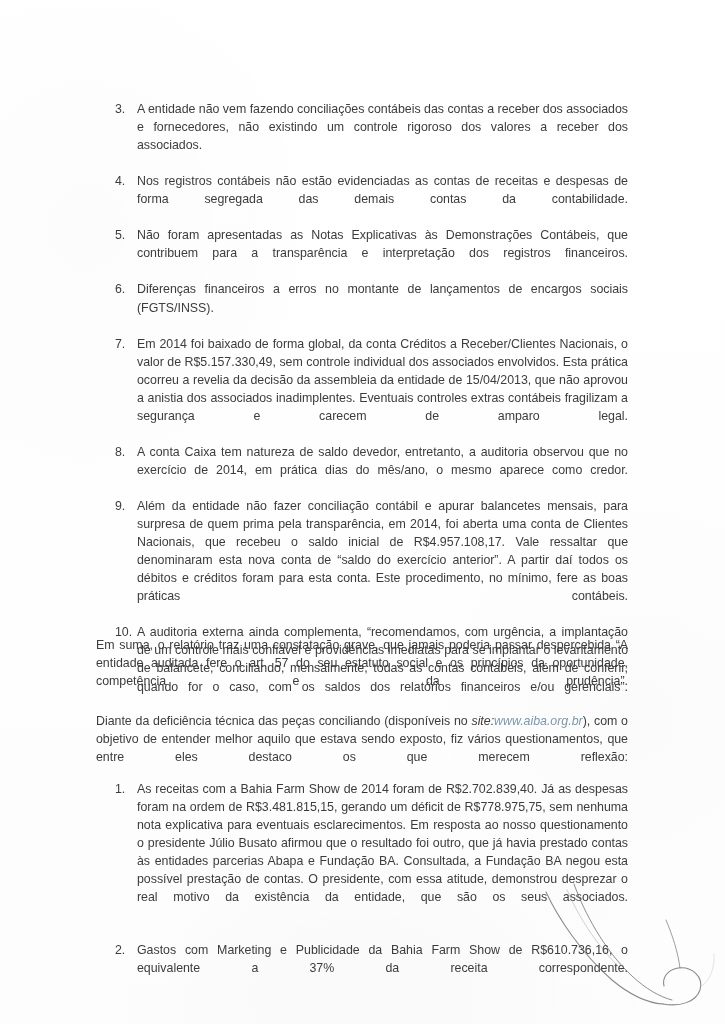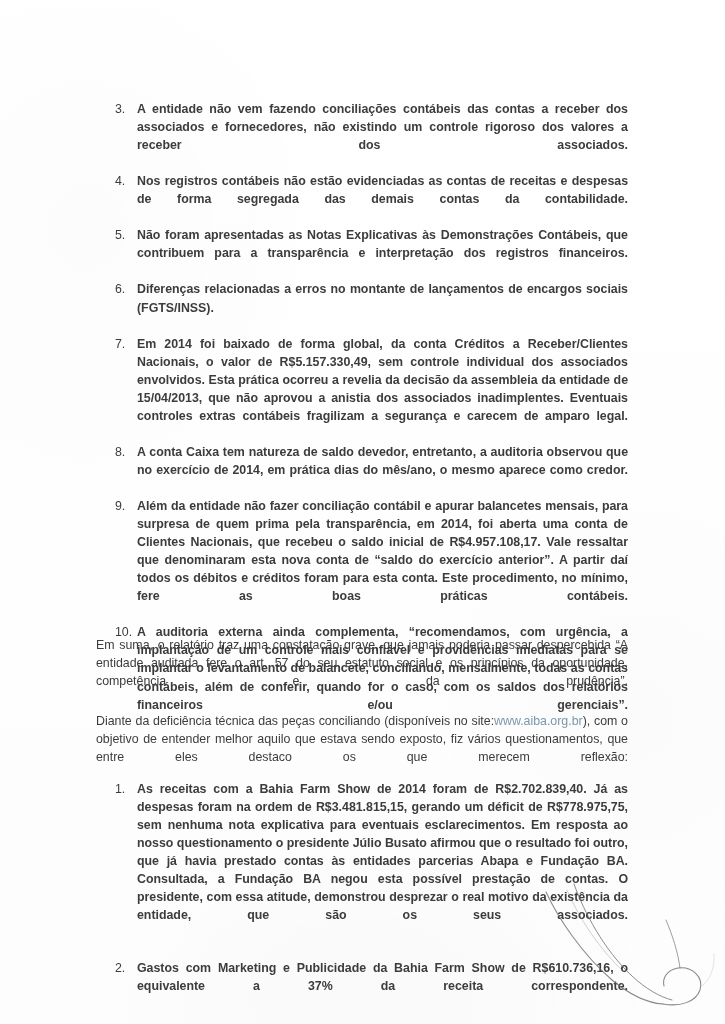--- a/index.html
+++ b/index.html
@@ -71,39 +71,40 @@
     line-height: 18.05px;
   }
   .li .txt {
     flex: 1 1 auto;
     text-align: justify;
     text-justify: inter-word;
     hyphens: none;
   }
   .li .txt > p {
     margin: 0;
-    font-weight: bold;
   }
   
   .li .txt > p::after,
   .para::after {
     content: "";
     display: inline-block;
     width: 100%;
   }
 
   .para {
     text-align: justify;
     text-justify: inter-word;
     margin: 0;
   }
 
   .ital {
+    font-style: italic;
   }
   .link {
+    font-style: italic;
     color: #7a98ad;
   }
 
   
   #signature {
     position: absolute;
     left: 520px;
     top: 876px;
     width: 205px;
     height: 148px;
@@ -139,21 +140,21 @@
       <div class="li">
         <span class="num">5.</span>
         <span class="txt">
             <p>Não foram apresentadas as Notas Explicativas às Demonstrações Contábeis, que contribuem para a transparência e interpretação dos registros financeiros.</p>
           </span>
       </div>
 
       <div class="li">
         <span class="num">6.</span>
         <span class="txt">
-            <p>Diferenças relacionadas a erros no montante de lançamentos de encargos sociais (FGTS/INSS).</p>
+            <p>Diferenças financeiros a erros no montante de lançamentos de encargos sociais (FGTS/INSS).</p>
           </span>
       </div>
 
       <div class="li">
         <span class="num">7.</span>
         <span class="txt">
             <p>Em 2014 foi baixado de forma global, da conta Créditos a Receber/Clientes Nacionais, o valor de R$5.157.330,49, sem controle individual dos associados envolvidos. Esta prática ocorreu a revelia da decisão da assembleia da entidade de 15/04/2013, que não aprovou a anistia dos associados inadimplentes. Eventuais controles extras contábeis fragilizam a segurança e carecem de amparo legal.</p>
           </span>
       </div>
 

